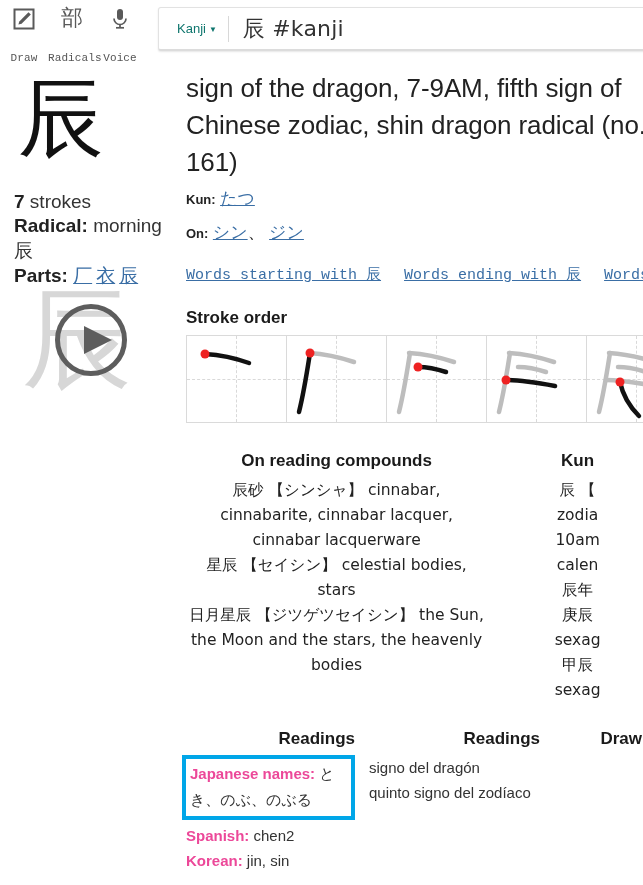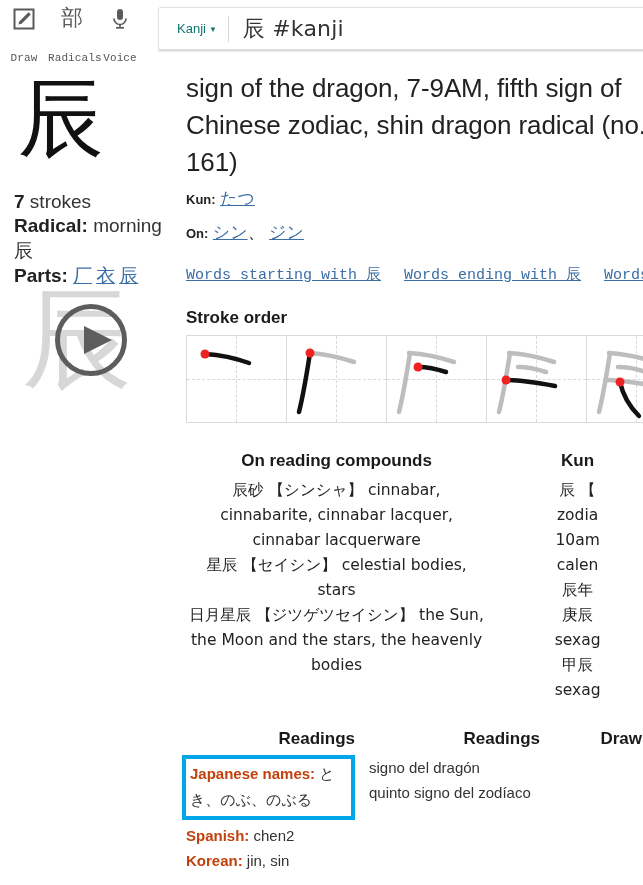--- a/index.html
+++ b/index.html
@@ -283,21 +283,21 @@
     font-size: 17px;
     font-weight: bold;
     color: #1a1a1a;
     text-align: right;
   }
   .bline {
     font-size: 15px;
     line-height: 25px;
     color: #333;
   }
-  .bline b { color: #c2410c; }
+  .bline b { color: #ec4899; }
   .bline .jp { font-family: "DejaVu Sans", sans-serif; }
 
   .hlbox {
     border: 4px solid #00a6e8;
     padding: 2px 6px 3px 4px;
     margin: 1px 0 3px -4px;
     display: block;
     width: 173px;
   }
   .hlbox .bline { line-height: 26px; }

